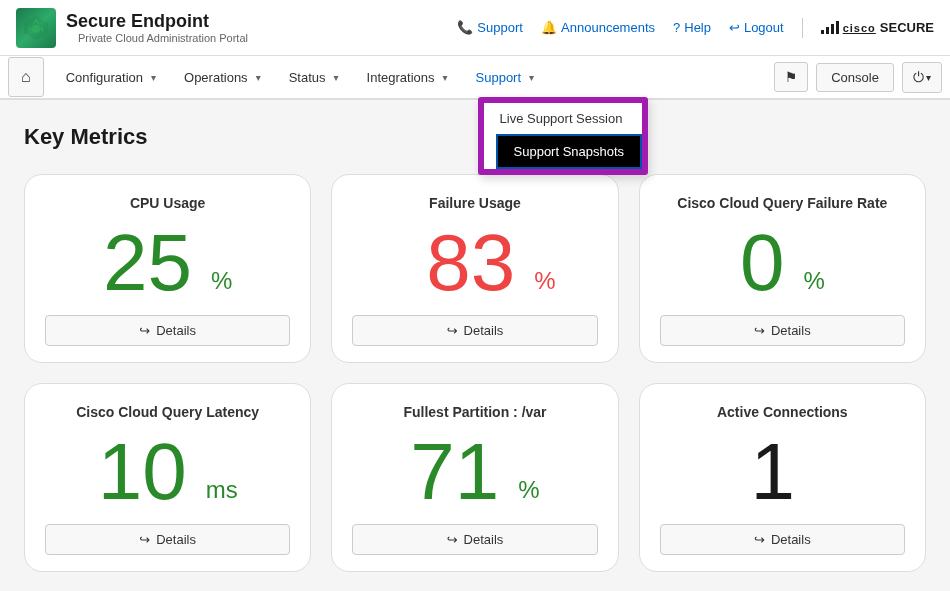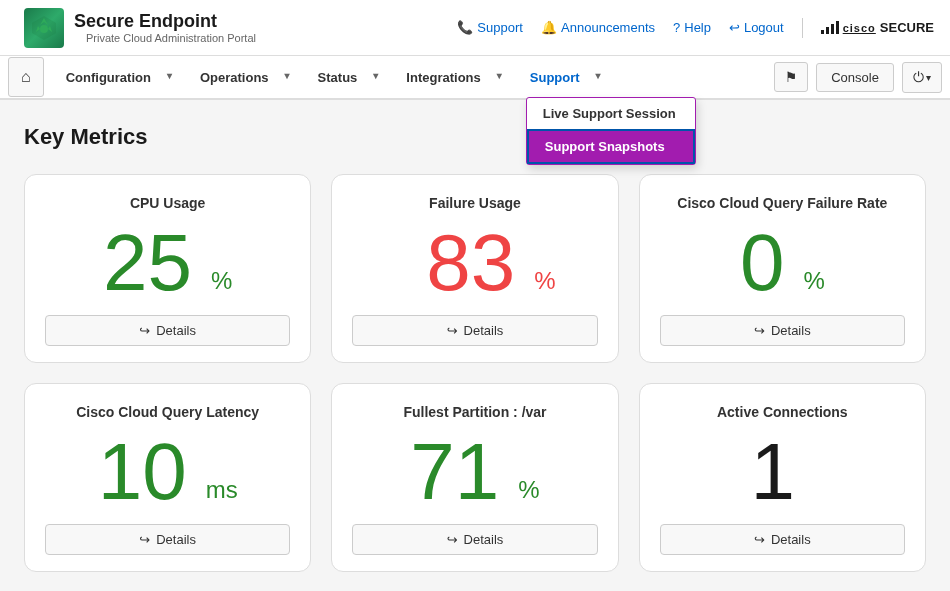--- a/index.html
+++ b/index.html
@@ -8,21 +8,21 @@
     
     .top-bar {
       background: #fff;
       border-bottom: 1px solid #ddd;
       display: flex;
       align-items: center;
       justify-content: space-between;
       padding: 8px 16px;
       height: 56px;
     }
-    .logo-area { display: flex; align-items: center; gap: 10px; margin-left: 8px; }
+    .logo-area { display: flex; align-items: center; gap: 10px; }
     .logo-icon {
       width: 40px; height: 40px;
       background: linear-gradient(135deg, #1a7a4a 0%, #2eaa6a 50%, #1a7a4a 100%);
       border-radius: 4px;
       display: flex; align-items: center; justify-content: center;
       position: relative;
     }
     .logo-icon svg { width: 28px; height: 28px; }
     .logo-text { display: flex; flex-direction: column; }
     .logo-title { font-size: 18px; font-weight: bold; color: #1a1a1a; }
@@ -56,24 +56,23 @@
       margin-right: 8px;
       cursor: pointer;
       background: #f8f8f8;
       display: flex; align-items: center;
     }
     .nav-item {
       padding: 12px 14px;
       cursor: pointer;
       color: #333;
       font-size: 13px;
-      display: flex; align-items: flex-start; gap: 16px;
+      display: flex; align-items: center; gap: 8px;
       position: relative;
       white-space: nowrap;
-      font-weight: bold;
     }
     .nav-item .caret { font-size: 10px; color: #666; }
     .nav-right { margin-left: auto; display: flex; align-items: center; gap: 8px; }
     .nav-flag-btn {
       padding: 6px 10px;
       border: 1px solid #ccc;
       border-radius: 3px;
       background: #f8f8f8;
       cursor: pointer;
       display: flex; align-items: center;
@@ -93,55 +92,56 @@
       background: #f8f8f8;
       cursor: pointer;
       display: flex; align-items: center;
     }
 
     
     .dropdown-container { position: relative; }
     .dropdown-menu {
       position: absolute;
       top: 100%;
-      left: 10px;
+      left: 16px;
       background: #fff;
-      border: 1px solid #a21caf;
+      border: 6px solid #a21caf;
       border-radius: 3px;
       box-shadow: 2px 4px 10px rgba(0,0,0,0.15);
       z-index: 100;
       min-width: 170px;
     }
     .dropdown-item {
       padding: 8px 16px;
       cursor: pointer;
       font-size: 13px;
       color: #333;
       white-space: nowrap;
     }
     .dropdown-item.highlighted {
-      background: #a21caf;
+      background: #000000;
       color: #fff;
       border: 2px solid #0055aa;
+      margin-left: 12px;
     }
 
     
     .page-content { padding: 24px 24px; }
     .page-title { font-size: 22px; font-weight: bold; color: #1a1a1a; margin-bottom: 24px; }
 
     
     .metrics-grid {
       display: grid;
       grid-template-columns: repeat(3, 1fr);
       gap: 20px;
     }
     .metric-card {
       background: #fff;
       border: 1px solid #ddd;
-      border-radius: 12px;
+      border-radius: 18px;
       padding: 20px 20px 16px 20px;
       display: flex;
       flex-direction: column;
       align-items: center;
       gap: 12px;
     }
     .metric-title {
       font-size: 14px;
       font-weight: bold;
       color: #333;

